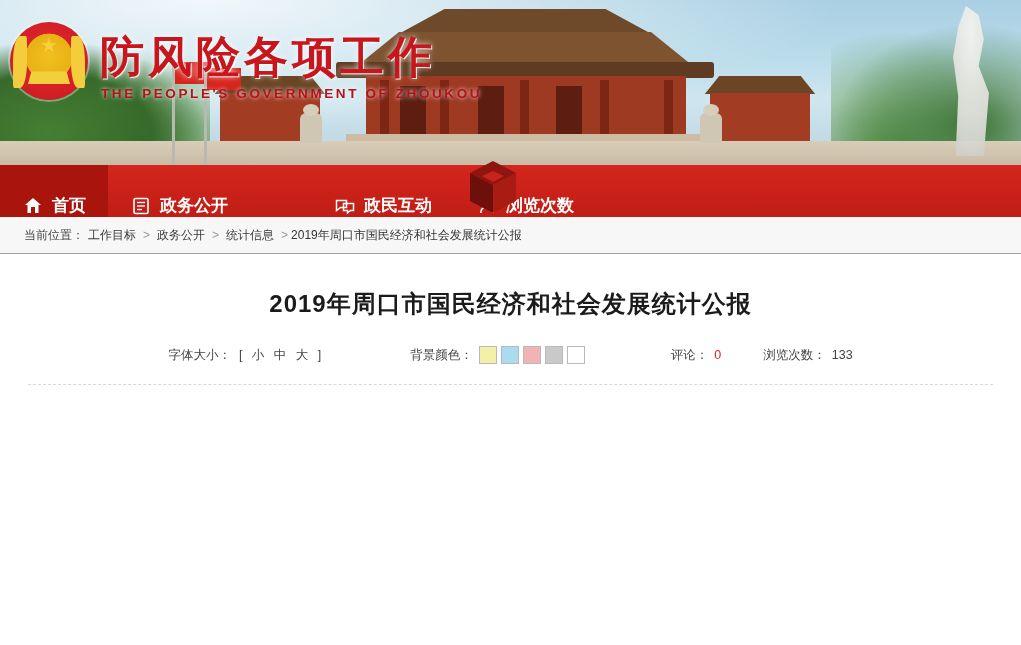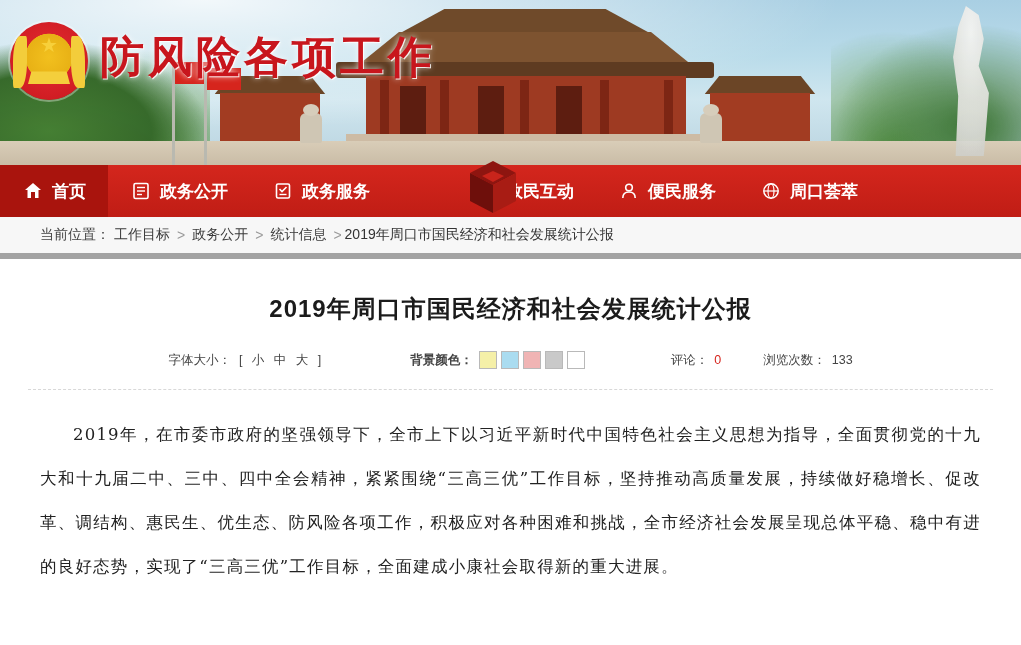--- a/index.html
+++ b/index.html
@@ -149,42 +149,42 @@
   }
 
   
   .nav {
     position:relative;
     height:52px;
     background:linear-gradient(180deg,#d4261d 0%, #c01d15 100%);
     display:flex; align-items:stretch;
   }
   .nav-item {
-    display:flex; align-items:center; gap:8px;
+    display:flex; align-items:flex-end; gap:8px;
     padding:0 22px;
     color:#fff; font-size:17px; font-weight:bold;
     cursor:pointer;
     white-space:nowrap;
   }
   .nav-item.active { background:#a9140d; }
   .nav-item .ico { display:inline-flex; width:22px; height:22px; align-items:center; justify-content:center; }
   .nav-item .ico svg { display:block; }
   .nav-cube {
     position:absolute; left:466px; top:-6px; width:54px; height:58px;
     pointer-events:none;
   }
 
   
   .crumb-wrap {
     height:36px;
     background:#f7f7f7;
-    border-bottom:6px solid #a3a3a3;
+    border-bottom:1px solid #a3a3a3;
     display:flex; align-items:center;
-    padding-left:40px;
-    font-size:14px; color:#555;
+    padding-left:24px;
+    font-size:12px; color:#555;
   }
   .crumb-wrap .lbl { color:#444; }
   .crumb-wrap a { color:#3a3a3a; text-decoration:none; margin:0 4px; }
   .crumb-wrap .sep { color:#9a9a9a; margin:0 3px; }
   .crumb-wrap .cur { color:#333; }
 
   
   .article {
     position:relative;
     padding:0 28px;
@@ -198,21 +198,21 @@
     padding:34px 0 26px;
     letter-spacing:1px;
   }
   .meta-row {
     display:flex; align-items:center; justify-content:center;
     gap:0; font-size:12.5px; color:#444;
     padding-bottom:20px;
   }
   .meta-block { display:flex; align-items:center; gap:6px; }
   .mb-1 { margin-right:86px; }
-  .mb-2 { margin-right:86px;font-weight:bold; }
+  .mb-2 { margin-right:86px; }
   .mb-3 { margin-right:42px; }
   .fs-opts { letter-spacing:1px; }
   .fs-opts span { cursor:pointer; padding:0 2px; }
   .swatches { display:flex; gap:4px; }
   .sw { width:16px; height:16px; border:1px solid #b9b9b9; cursor:pointer; }
   .count-red { color:#d6251d; }
   .divider {
     border-top:1px dashed #d8d8d8;
     margin:0 0 16px;
   }
@@ -276,20 +276,21 @@
     <div class="statue"></div>
 
     <div class="emblem">
       <div class="wheat-l"></div>
       <div class="wheat-r"></div>
       <div class="star">★</div>
       <div class="gate"></div>
     </div>
 
     <div class="site-title">防风险各项工作</div>
+    <div class="site-title-en">THE PEOPLE'S GOVERNMENT OF ZHOUKOU</div>
   </div>
 
   <div class="nav">
 
     <div class="nav-item active">
       <span class="ico">
         <svg width="20" height="20" viewBox="0 0 20 20">
             <path d="M10 2 L18 9 H15.5 V17 H4.5 V9 H2 Z" fill="#ffffff"></path>
             <rect x="8" y="11" width="4" height="6" fill="#a9140d"></rect>
           </svg>
@@ -302,61 +303,41 @@
         <svg width="20" height="20" viewBox="0 0 20 20">
             <rect x="3" y="2.5" width="14" height="15" rx="1.5" fill="none" stroke="#ffffff" stroke-width="1.6"></rect>
             <line x1="6" y1="6.5" x2="14" y2="6.5" stroke="#fff" stroke-width="1.4"></line>
             <line x1="6" y1="10" x2="14" y2="10" stroke="#fff" stroke-width="1.4"></line>
             <line x1="6" y1="13.5" x2="11" y2="13.5" stroke="#fff" stroke-width="1.4"></line>
           </svg>
       </span>
       <span>政务公开</span>
     </div>
 
-    <div class="nav-item">
-      <span class="ico">
-        <svg width="20" height="20" viewBox="0 0 20 20">
-            <rect x="3.5" y="3" width="13" height="14" rx="1.5" fill="none" stroke="#fff" stroke-width="1.6"></rect>
-            <path d="M6.5 8 L9 10.5 L13.5 6" fill="none" stroke="#fff" stroke-width="1.6"></path>
-            <line x1="6.5" y1="13.5" x2="13.5" y2="13.5" stroke="#fff" stroke-width="1.4"></line>
-          </svg>
-      </span>
-      <span>政务服务</span>
-    </div>
 
     <div class="nav-item" style="margin-left:62px;">
       <span class="ico">
         <svg width="22" height="20" viewBox="0 0 22 20">
             <path d="M2.5 4.5 h10 v7 h-6 l-4 3 z" fill="none" stroke="#fff" stroke-width="1.5"></path>
             <path d="M9.5 7.5 h10 v7 h-3 l-3 2.5 v-2.5 h-4 z" fill="none" stroke="#fff" stroke-width="1.5"></path>
           </svg>
       </span>
       <span>政民互动</span>
     </div>
 
     <div class="nav-item">
       <span class="ico">
         <svg width="20" height="20" viewBox="0 0 20 20">
             <circle cx="10" cy="6.5" r="3.3" fill="none" stroke="#fff" stroke-width="1.6"></circle>
             <path d="M3.8 17 c0-4 2.8-6 6.2-6 s6.2 2 6.2 6" fill="none" stroke="#fff" stroke-width="1.6"></path>
           </svg>
       </span>
-      <span>便民服务</span>
-    </div>
-
-    <div class="nav-item">
-      <span class="ico">
-        <svg width="20" height="20" viewBox="0 0 20 20">
-            <circle cx="10" cy="10" r="7.2" fill="none" stroke="#fff" stroke-width="1.5"></circle>
-            <ellipse cx="10" cy="10" rx="3" ry="7.2" fill="none" stroke="#fff" stroke-width="1.2"></ellipse>
-            <line x1="2.8" y1="10" x2="17.2" y2="10" stroke="#fff" stroke-width="1.2"></line>
-          </svg>
-      </span>
-      <span>周口荟萃</span>
-    </div>
+      <span>浏览次数</span>
+    </div>
+
 
     <div class="nav-cube">
       <svg width="54" height="58" viewBox="0 0 54 58">
         <polygon points="27,2 50,14 27,26 4,14" fill="#8e1510"></polygon>
         <polygon points="4,14 27,26 27,54 4,42" fill="#6e0f0b"></polygon>
         <polygon points="50,14 27,26 27,54 50,42" fill="#a81c14"></polygon>
         <polygon points="27,12 38,17 27,23 16,17" fill="#c9241b"></polygon>
       </svg>
     </div>
   </div>
@@ -406,15 +387,14 @@
       </div>
 
       <div class="meta-block">
         <span>浏览次数：</span>
         <span>133</span>
       </div>
     </div>
 
     <div class="divider"></div>
 
-    <p class="body-text">2019年，在市委市政府的坚强领导下，全市上下以习近平新时代中国特色社会主义思想为指导，全面贯彻党的十九大和十九届二中、三中、四中全会精神，紧紧围绕“三高三优”工作目标，坚持推动高质量发展，持续做好稳增长、促改革、调结构、惠民生、优生态、防风险各项工作，积极应对各种困难和挑战，全市经济社会发展呈现总体平稳、稳中有进的良好态势，实现了“三高三优”工作目标，全面建成小康社会取得新的重大进展。</p>
   </div>
 </div>
 
 </body></html>

